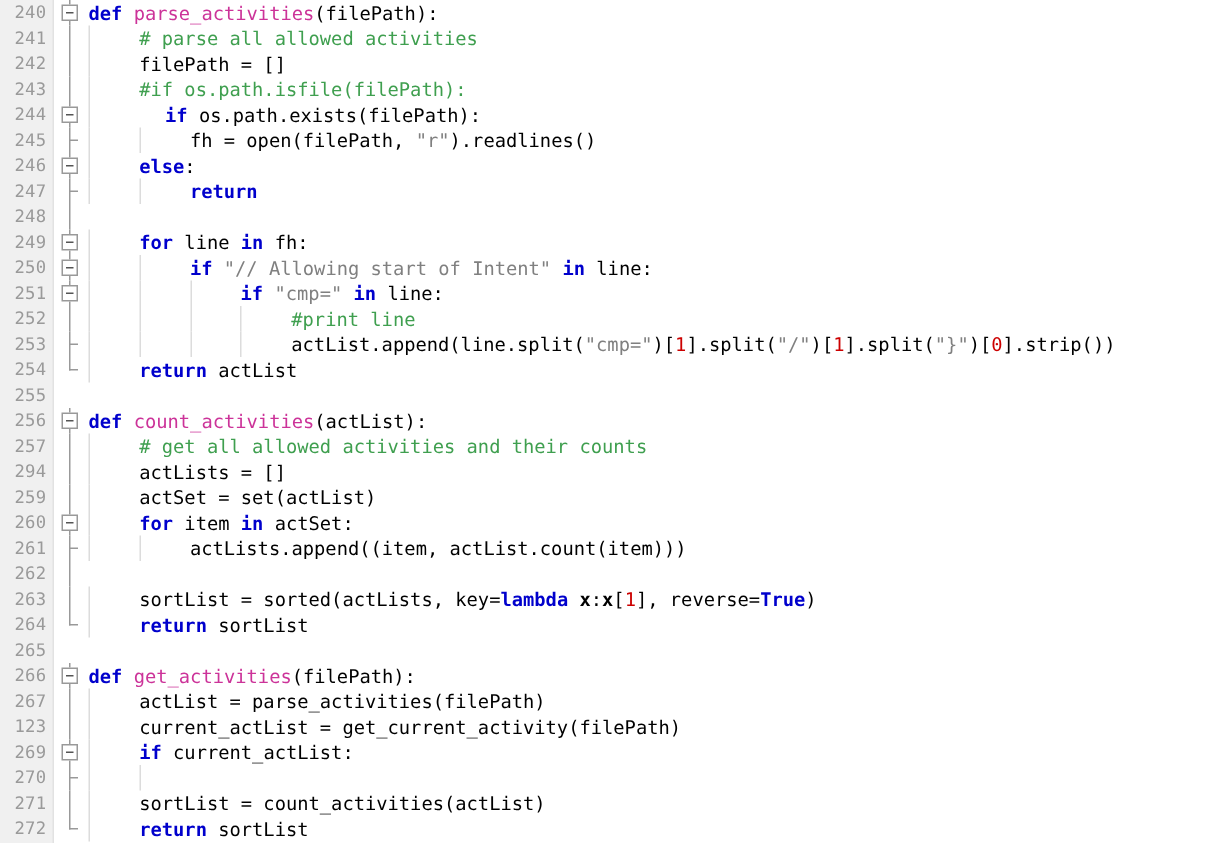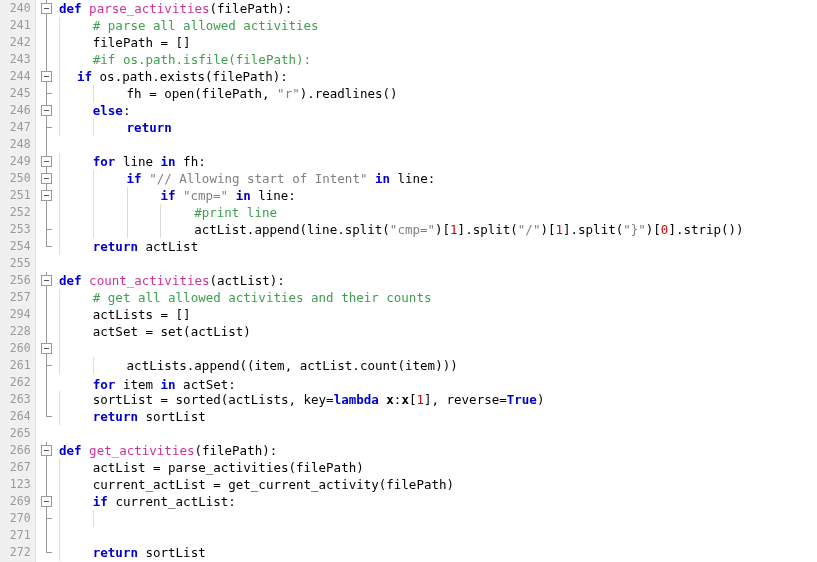--- a/index.html
+++ b/index.html
@@ -166,21 +166,21 @@
       <div class="ln">249</div>
       <div class="ln">250</div>
       <div class="ln">251</div>
       <div class="ln">252</div>
       <div class="ln">253</div>
       <div class="ln">254</div>
       <div class="ln">255</div>
       <div class="ln">256</div>
       <div class="ln">257</div>
       <div class="ln">294</div>
-      <div class="ln">228</div>
+      <div class="ln">259</div>
       <div class="ln">260</div>
       <div class="ln">261</div>
       <div class="ln">262</div>
       <div class="ln">263</div>
       <div class="ln">264</div>
       <div class="ln">265</div>
       <div class="ln">266</div>
       <div class="ln">267</div>
       <div class="ln">123</div>
       <div class="ln">269</div>
@@ -300,44 +300,44 @@
       <div class="fold-row">
         <div class="fold-end"></div>
       </div>
     </div>
 
   <div id="code">
       <div class="row"><span class="txt" style="margin-left: 1px; text-align: center;"><span class="kw">def </span><span class="fname">parse_activities</span><span class="pln">(filePath):</span></span></div>
       <div class="row"><div class="guide" style="left: 1px;"></div><span class="txt" style="margin-left: 34.8px;"><span class="cmt"># parse all allowed activities</span></span></div>
       <div class="row"><div class="guide" style="left: 1px;"></div><span class="txt" style="margin-left: 34.8px;"><span class="pln">filePath = []</span></span></div>
       <div class="row"><div class="guide" style="left: 1px;"></div><span class="txt" style="margin-left: 34.8px; text-align: center;"><span class="cmt">#if os.path.isfile(filePath):</span></span></div>
-      <div class="row"><div class="guide" style="left: 1px;"></div><span class="txt" style="margin-left: 19px;"><span class="kw">if</span><span class="pln"> os.path.exists(filePath):</span></span></div>
+      <div class="row"><div class="guide" style="left: 1px;"></div><span class="txt" style="margin-left: 52px;"><span class="kw">if</span><span class="pln"> os.path.exists(filePath):</span></span></div>
       <div class="row"><div class="guide" style="left: 1px;"></div><div class="guide" style="left: 34.8px;"></div><span class="txt" style="margin-left: 68.6px;"><span class="pln">fh = open(filePath, </span><span class="str">"r"</span><span class="pln">).readlines()</span></span></div>
       <div class="row"><div class="guide" style="left: 1px;"></div><span class="txt" style="margin-left: 34.8px;"><span class="kw">else</span><span class="pln">:</span></span></div>
       <div class="row"><div class="guide" style="left: 1px;"></div><div class="guide" style="left: 34.8px;"></div><span class="txt" style="margin-left: 68.6px;"><span class="kw">return</span></span></div>
       <div class="row"><span class="txt" style="margin-left: 1px;"></span></div>
       <div class="row"><div class="guide" style="left: 1px;"></div><span class="txt" style="margin-left: 34.8px;"><span class="kw">for</span><span class="pln"> line </span><span class="kw">in</span><span class="pln"> fh:</span></span></div>
       <div class="row"><div class="guide" style="left: 1px;"></div><div class="guide" style="left: 34.8px;"></div><span class="txt" style="margin-left: 68.6px;"><span class="kw">if</span><span class="pln"> </span><span class="str">"// Allowing start of Intent"</span><span class="pln"> </span><span class="kw">in</span><span class="pln"> line:</span></span></div>
       <div class="row"><div class="guide" style="left: 1px;"></div><div class="guide" style="left: 34.8px;"></div><div class="guide" style="left: 68.6px;"></div><span class="txt" style="margin-left: 102.4px;"><span class="kw">if</span><span class="pln"> </span><span class="str">"cmp="</span><span class="pln"> </span><span class="kw">in</span><span class="pln"> line:</span></span></div>
       <div class="row"><div class="guide" style="left: 1px;"></div><div class="guide" style="left: 34.8px;"></div><div class="guide" style="left: 68.6px;"></div><div class="guide" style="left: 102.4px;"></div><span class="txt" style="margin-left: 136.2px;"><span class="cmt">#print line</span></span></div>
       <div class="row"><div class="guide" style="left: 1px;"></div><div class="guide" style="left: 34.8px;"></div><div class="guide" style="left: 68.6px;"></div><div class="guide" style="left: 102.4px;"></div><span class="txt" style="margin-left: 136.2px;"><span class="pln">actList.append(line.split(</span><span class="str">"cmp="</span><span class="pln">)[</span><span class="num">1</span><span class="pln">].split(</span><span class="str">"/"</span><span class="pln">)[</span><span class="num">1</span><span class="pln">].split(</span><span class="str">"}"</span><span class="pln">)[</span><span class="num">0</span><span class="pln">].strip())</span></span></div>
       <div class="row"><div class="guide" style="left: 1px;"></div><span class="txt" style="margin-left: 34.8px;"><span class="kw">return</span><span class="pln"> actList</span></span></div>
       <div class="row"><span class="txt" style="margin-left: 1px;"></span></div>
       <div class="row"><span class="txt" style="margin-left: 1px;"><span class="kw">def </span><span class="fname">count_activities</span><span class="pln">(actList):</span></span></div>
       <div class="row"><div class="guide" style="left: 1px;"></div><span class="txt" style="margin-left: 34.8px;"><span class="cmt"># get all allowed activities and their counts</span></span></div>
       <div class="row"><div class="guide" style="left: 1px;"></div><span class="txt" style="margin-left: 34.8px;"><span class="pln">actLists = []</span></span></div>
       <div class="row"><div class="guide" style="left: 1px;"></div><span class="txt" style="margin-left: 34.8px;"><span class="pln">actSet = set(actList)</span></span></div>
-      <div class="row"><div class="guide" style="left: 1px;"></div><span class="txt" style="margin-left: 34.8px; margin-top: 36px;"><span class="kw">for</span><span class="pln"> item </span><span class="kw">in</span><span class="pln"> actSet:</span></span></div>
+      <div class="row"><div class="guide" style="left: 1px;"></div><span class="txt" style="margin-left: 34.8px;"><span class="kw">for</span><span class="pln"> item </span><span class="kw">in</span><span class="pln"> actSet:</span></span></div>
       <div class="row"><div class="guide" style="left: 1px;"></div><div class="guide" style="left: 34.8px;"></div><span class="txt" style="margin-left: 68.6px;"><span class="pln">actLists.append((item, actList.count(item)))</span></span></div>
       <div class="row"><span class="txt" style="margin-left: 1px;"></span></div>
       <div class="row"><div class="guide" style="left: 1px;"></div><span class="txt" style="margin-left: 34.8px;"><span class="pln">sortList = sorted(actLists, key=</span><span class="kw">lambda</span><span class="pln"> </span><span class="bvar">x</span><span class="pln">:</span><span class="bvar">x</span><span class="pln">[</span><span class="num">1</span><span class="pln">], reverse=</span><span class="kw">True</span><span class="pln">)</span></span></div>
       <div class="row"><div class="guide" style="left: 1px;"></div><span class="txt" style="margin-left: 34.8px;"><span class="kw">return</span><span class="pln"> sortList</span></span></div>
       <div class="row"><span class="txt" style="margin-left: 1px;"></span></div>
       <div class="row"><span class="txt" style="margin-left: 1px;"><span class="kw">def </span><span class="fname">get_activities</span><span class="pln">(filePath):</span></span></div>
       <div class="row"><div class="guide" style="left: 1px;"></div><span class="txt" style="margin-left: 34.8px;"><span class="pln">actList = parse_activities(filePath)</span></span></div>
       <div class="row"><div class="guide" style="left: 1px;"></div><span class="txt" style="margin-left: 34.8px;"><span class="pln">current_actList = get_current_activity(filePath)</span></span></div>
       <div class="row"><div class="guide" style="left: 1px;"></div><span class="txt" style="margin-left: 34.8px;"><span class="kw">if</span><span class="pln"> current_actList:</span></span></div>
       <div class="row"><div class="guide" style="left: 1px;"></div><div class="guide" style="left: 34.8px;"></div></div>
-      <div class="row"><div class="guide" style="left: 1px;"></div></div>
+      <div class="row"><div class="guide" style="left: 1px;"></div><span class="txt" style="margin-left: 34.8px;"><span class="pln">sortList = count_activities(actList)</span></span></div>
       <div class="row"><div class="guide" style="left: 1px;"></div><span class="txt" style="margin-left: 34.8px;"><span class="kw">return</span><span class="pln"> sortList</span></span></div>
     </div>
 
 </div>
 
 </body></html>

